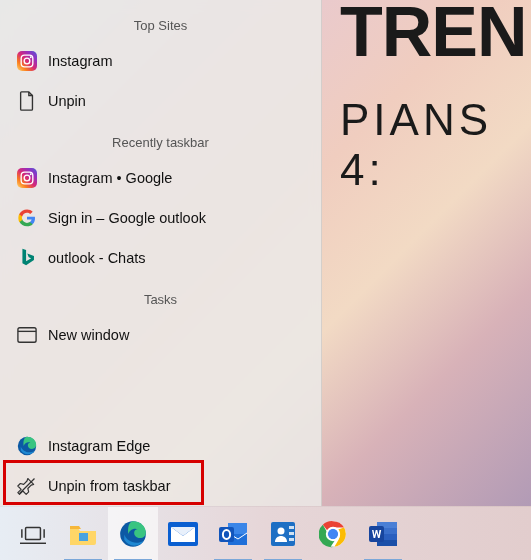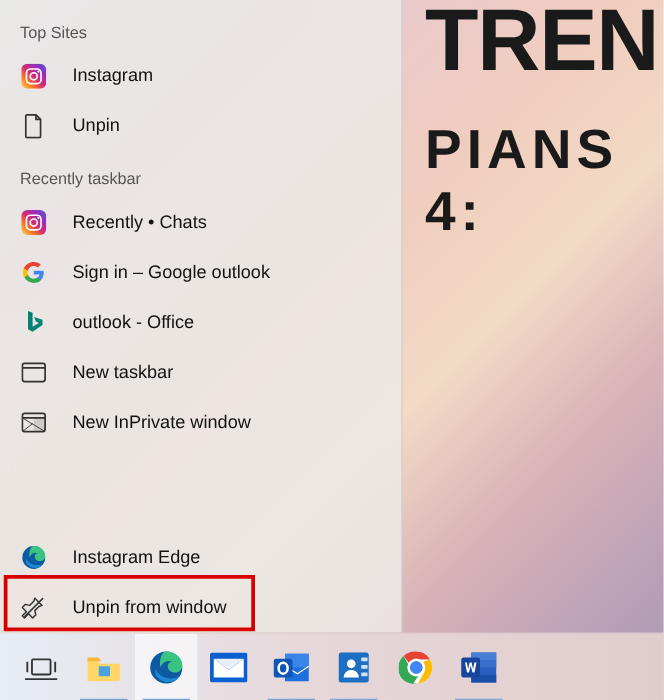--- a/index.html
+++ b/index.html
@@ -9,36 +9,37 @@
     background: linear-gradient(135deg, #d6e4f0 0%, #e8c9d0 25%, #f0cdbf 45%, #f2dac4 60%, #d8b2b8 75%, #a895b5 100%);
   }
   .wall-text1 {
     position: absolute; top: -8px; left: 340px; font-size: 70px; font-weight: 900;
     color: #1a1a1a; letter-spacing: -1px; font-family: Arial, sans-serif;
   }
   .wall-text1::before {
     content: ""; position: absolute; inset: 0; 
   }
   .wall-text2 {
-    position: absolute; top: 95px; left: 340px; font-size: 44px; font-weight: 700;
+    position: absolute; top: 95px; left: 340px; font-size: 44px; font-weight: 400;
     color: #1a1a1a; letter-spacing: 4px;
   }
   .jumplist {
     position: absolute; top: 0; left: 0; width: 322px; height: 506px;
     background: rgba(235, 232, 230, 0.88);
     backdrop-filter: blur(6px);
     border-right: 1px solid rgba(0,0,0,0.1);
     display: flex; flex-direction: column;
     padding-top: 4px;
+    text-align: center;
   }
   .section-header {
     font-size: 13px; color: #555; padding: 14px 16px 8px 16px;
   }
   .item {
-    display: flex; align-items: center; gap: 20px;
+    display: flex; align-items: center; gap: 10px;
     padding: 0 16px; height: 40px; cursor: default;
     font-size: 14.5px; color: #111;
   }
   .icon-slot {
     width: 22px; height: 22px; display: flex; align-items: center; justify-content: center;
     flex-shrink: 0;
   }
   .spacer { flex: 1; }
   .highlight-box {
     position: absolute; left: 3px; top: 460px; width: 201px; height: 45px;
@@ -109,62 +110,51 @@
     <div class="section-header">Recently taskbar</div>
     <div class="item">
       <span class="icon-slot">
           <svg width="20" height="20" viewBox="0 0 24 24">
             <rect width="24" height="24" rx="6" fill="url(#ig1)"></rect>
             <rect x="5" y="5" width="14" height="14" rx="4" fill="none" stroke="#fff" stroke-width="1.6"></rect>
             <circle cx="12" cy="12" r="3.4" fill="none" stroke="#fff" stroke-width="1.6"></circle>
             <circle cx="16.5" cy="7.5" r="1.1" fill="#fff"></circle>
           </svg>
         </span>
-      <span>Recently • Chats</span>
+      <span>Instagram • Google</span>
     </div>
     <div class="item">
       <span class="icon-slot">
           <svg width="20" height="20" viewBox="0 0 24 24">
             <path d="M21.6 12.2c0-.7-.06-1.2-.18-1.8H12v3.4h5.5c-.23 1.2-1 2.3-2.1 3v2.5h3.4c2-1.8 2.8-4.5 2.8-7.1z" fill="#4285F4"></path>
             <path d="M12 22c2.8 0 5.2-.9 6.9-2.6l-3.4-2.5c-.9.6-2.1 1-3.5 1-2.7 0-5-1.8-5.8-4.3H2.7v2.6C4.4 19.7 8 22 12 22z" fill="#34A853"></path>
             <path d="M6.2 13.6c-.2-.6-.3-1.3-.3-2s.1-1.4.3-2V7H2.7C2 8.5 1.6 10.2 1.6 12s.4 3.5 1.1 5l3.5-2.6z" fill="#FBBC05"></path>
             <path d="M12 5.8c1.5 0 2.9.5 3.9 1.5l2.9-2.9C17.1 2.7 14.8 1.8 12 1.8 8 1.8 4.4 4.1 2.7 7.6l3.5 2.6C7 7.6 9.3 5.8 12 5.8z" fill="#EA4335"></path>
           </svg>
         </span>
       <span>Sign in – Google outlook</span>
     </div>
     <div class="item">
       <span class="icon-slot">
           <svg width="18" height="22" viewBox="0 0 18 24">
             <path d="M4 2l4 1.4v12.2l5.6-3.2-2.7-1.3-1.6-4 7.3 2.6v4.4L8 20 4 17.8V2z" fill="#008373"></path>
           </svg>
         </span>
-      <span>outlook - Office</span>
-    </div>
-
+      <span>outlook - Chats</span>
+    </div>
+
+    <div class="section-header">Tasks</div>
     <div class="item">
       <span class="icon-slot">
           <svg width="20" height="18" viewBox="0 0 22 18">
             <rect x="1" y="1" width="20" height="16" rx="2" fill="none" stroke="#333" stroke-width="1.5"></rect>
             <line x1="1" y1="5" x2="21" y2="5" stroke="#333" stroke-width="1.5"></line>
           </svg>
         </span>
-      <span>New taskbar</span>
-    </div>
-    <div class="item">
-      <span class="icon-slot">
-          <svg width="20" height="18" viewBox="0 0 22 18">
-            <rect x="1" y="1" width="20" height="16" rx="2" fill="none" stroke="#333" stroke-width="1.5"></rect>
-            <line x1="1" y1="5" x2="21" y2="5" stroke="#333" stroke-width="1.5"></line>
-            <path d="M1 5 L21 17 M1 17 L10 10" stroke="#333" stroke-width="0.8"></path>
-            <path d="M11 1 L11 5" fill="#333"></path>
-            <rect x="11" y="5" width="10" height="12" fill="#333" opacity="0.15"></rect>
-          </svg>
-        </span>
-      <span>New InPrivate window</span>
+      <span>New window</span>
     </div>
 
     <div class="spacer"></div>
 
     <div class="item">
       <span class="icon-slot">
           <svg width="20" height="20" viewBox="0 0 24 24">
             <circle cx="12" cy="12" r="11" fill="#0c59a4"></circle>
             <path d="M12 1c6 0 11 4 11 9.5 0 3-2 5-5 5-3.5 0-5-2.3-5-4.5 0-1.5 1-3 3-3-3-1.5-7 .5-8 4C7 6 9 1 12 1z" fill="#39c481"></path>
             <path d="M4.5 17c2 3 5 5 8.5 5 4 0 7-2 8-4-2 1-4 1.5-6 1.5-5 0-9-3-10.5-7 0 1.5 0 3 0 4.5z" fill="#1e88d2"></path>
@@ -172,21 +162,21 @@
         </span>
       <span>Instagram Edge</span>
     </div>
     <div class="item">
       <span class="icon-slot">
           <svg width="20" height="20" viewBox="0 0 24 24">
             <path d="M14 4l6 6-3 1-4 4 1 4-3 3-4-4-4 4-2-2 4-4-4-4 3-3 4 1 4-4 1-3z" fill="none" stroke="#333" stroke-width="1.4" stroke-linejoin="round"></path>
             <line x1="3" y1="21" x2="21" y2="3" stroke="#333" stroke-width="1.4"></line>
           </svg>
         </span>
-      <span>Unpin from window</span>
+      <span>Unpin from taskbar</span>
     </div>
 
   </div>
 
   <div class="highlight-box"></div>
 
   <div class="taskbar">
     <div class="tb-item">
       <span>
           <svg width="26" height="22" viewBox="0 0 28 22">

